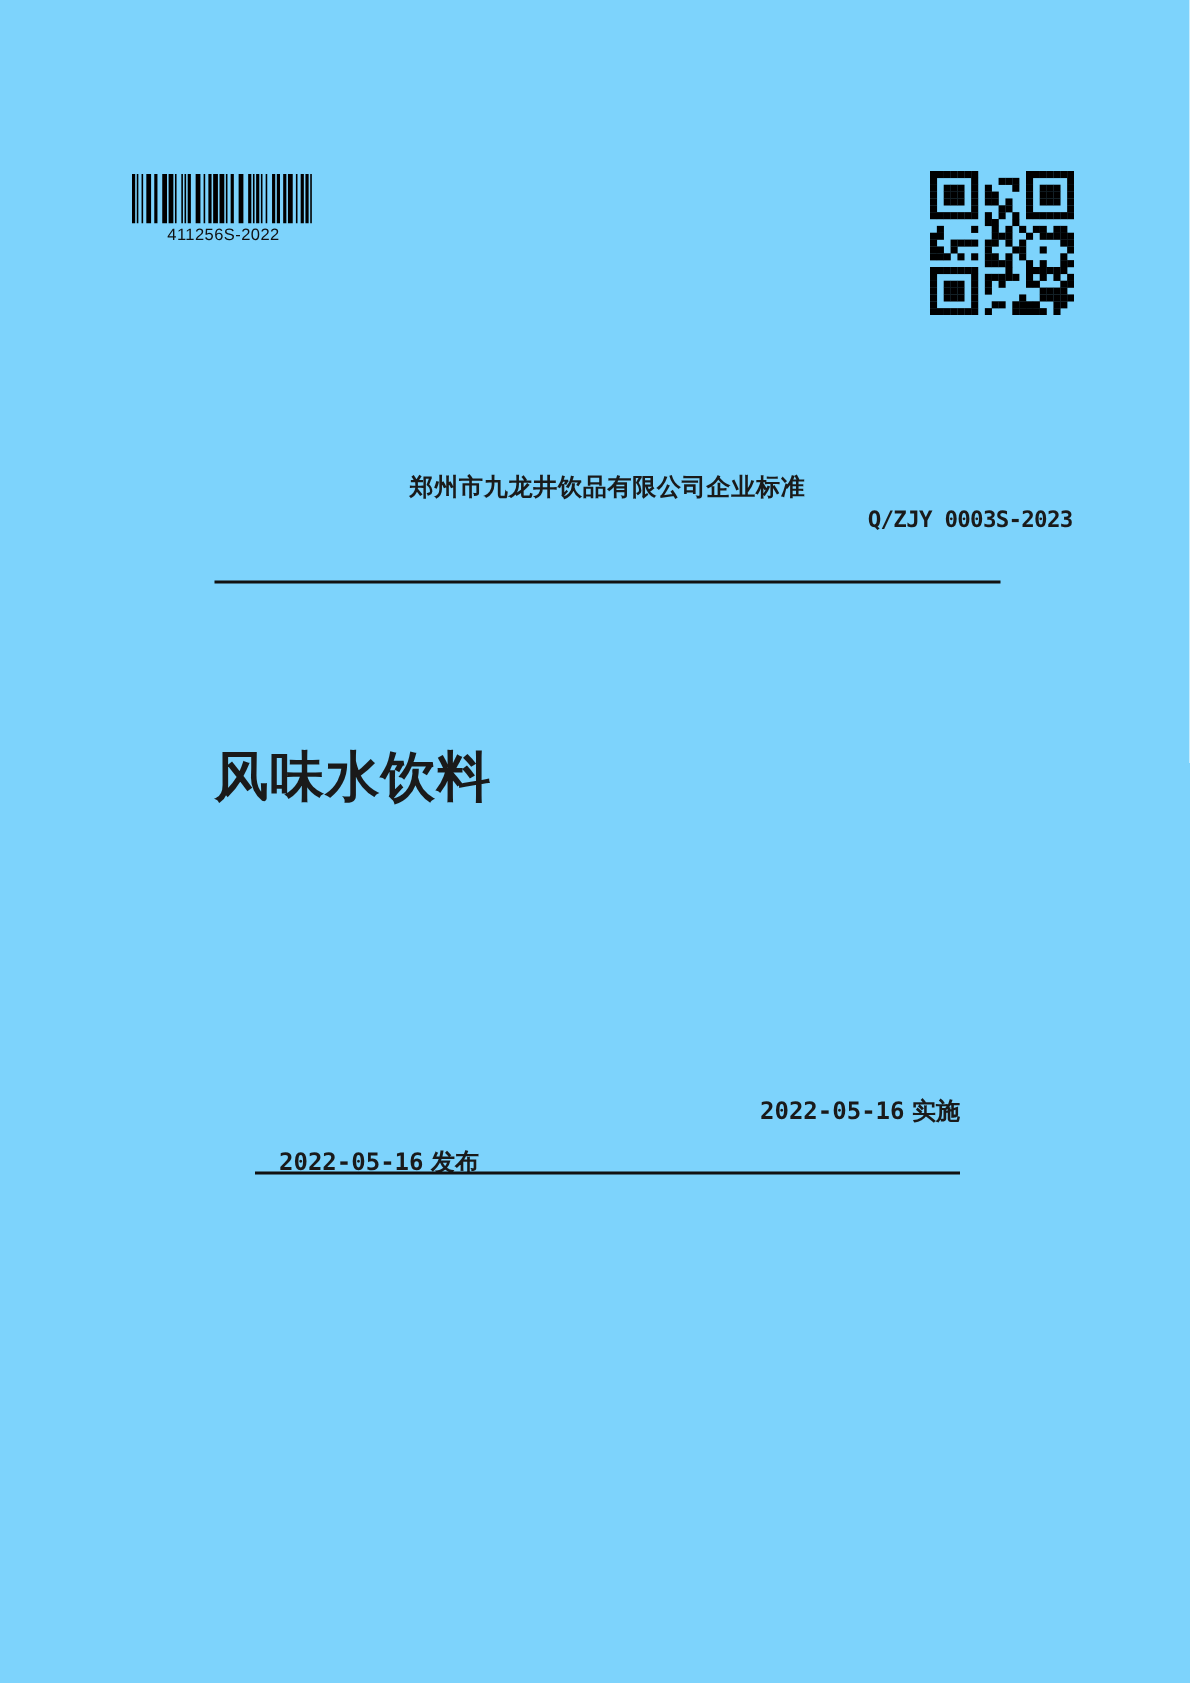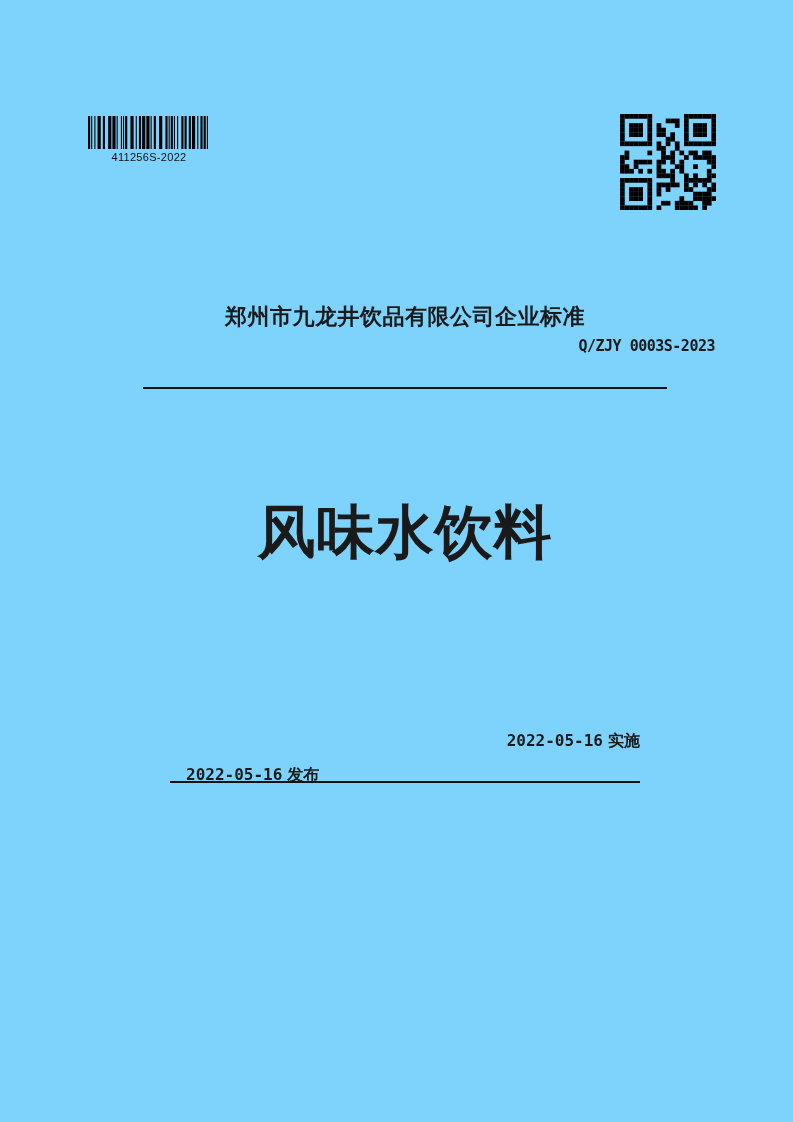--- a/index.html
+++ b/index.html
@@ -43,24 +43,24 @@
     top: 114px;
     width: 96px;
     height: 96px;
   }
   .qr-wrap svg { display: block; }
 
   
   .company-standard {
     position: absolute;
     left: 143px;
-    top: 302px;
+    top: 315px;
     width: 524px;
     text-align: center;
-    font-size: 22px;
+    font-size: 16px;
     font-weight: bold;
     letter-spacing: 0.5px;
     white-space: nowrap;
   }
 
   
   .standard-number {
     position: absolute;
     right: 78px;
     top: 337px;
@@ -86,22 +86,22 @@
     top: 781px;
     width: 470px;
   }
 
   
   .doc-title {
     position: absolute;
     left: 143px;
     top: 494px;
     width: 524px;
-    text-align: center;
-    font-size: 58px;
+    text-align: left;
+    font-size: 36px;
     font-weight: bold;
     letter-spacing: 1px;
     white-space: nowrap;
   }
 
   
   .date-line {
     position: absolute;
     top: 731px;
     font-size: 16px;

